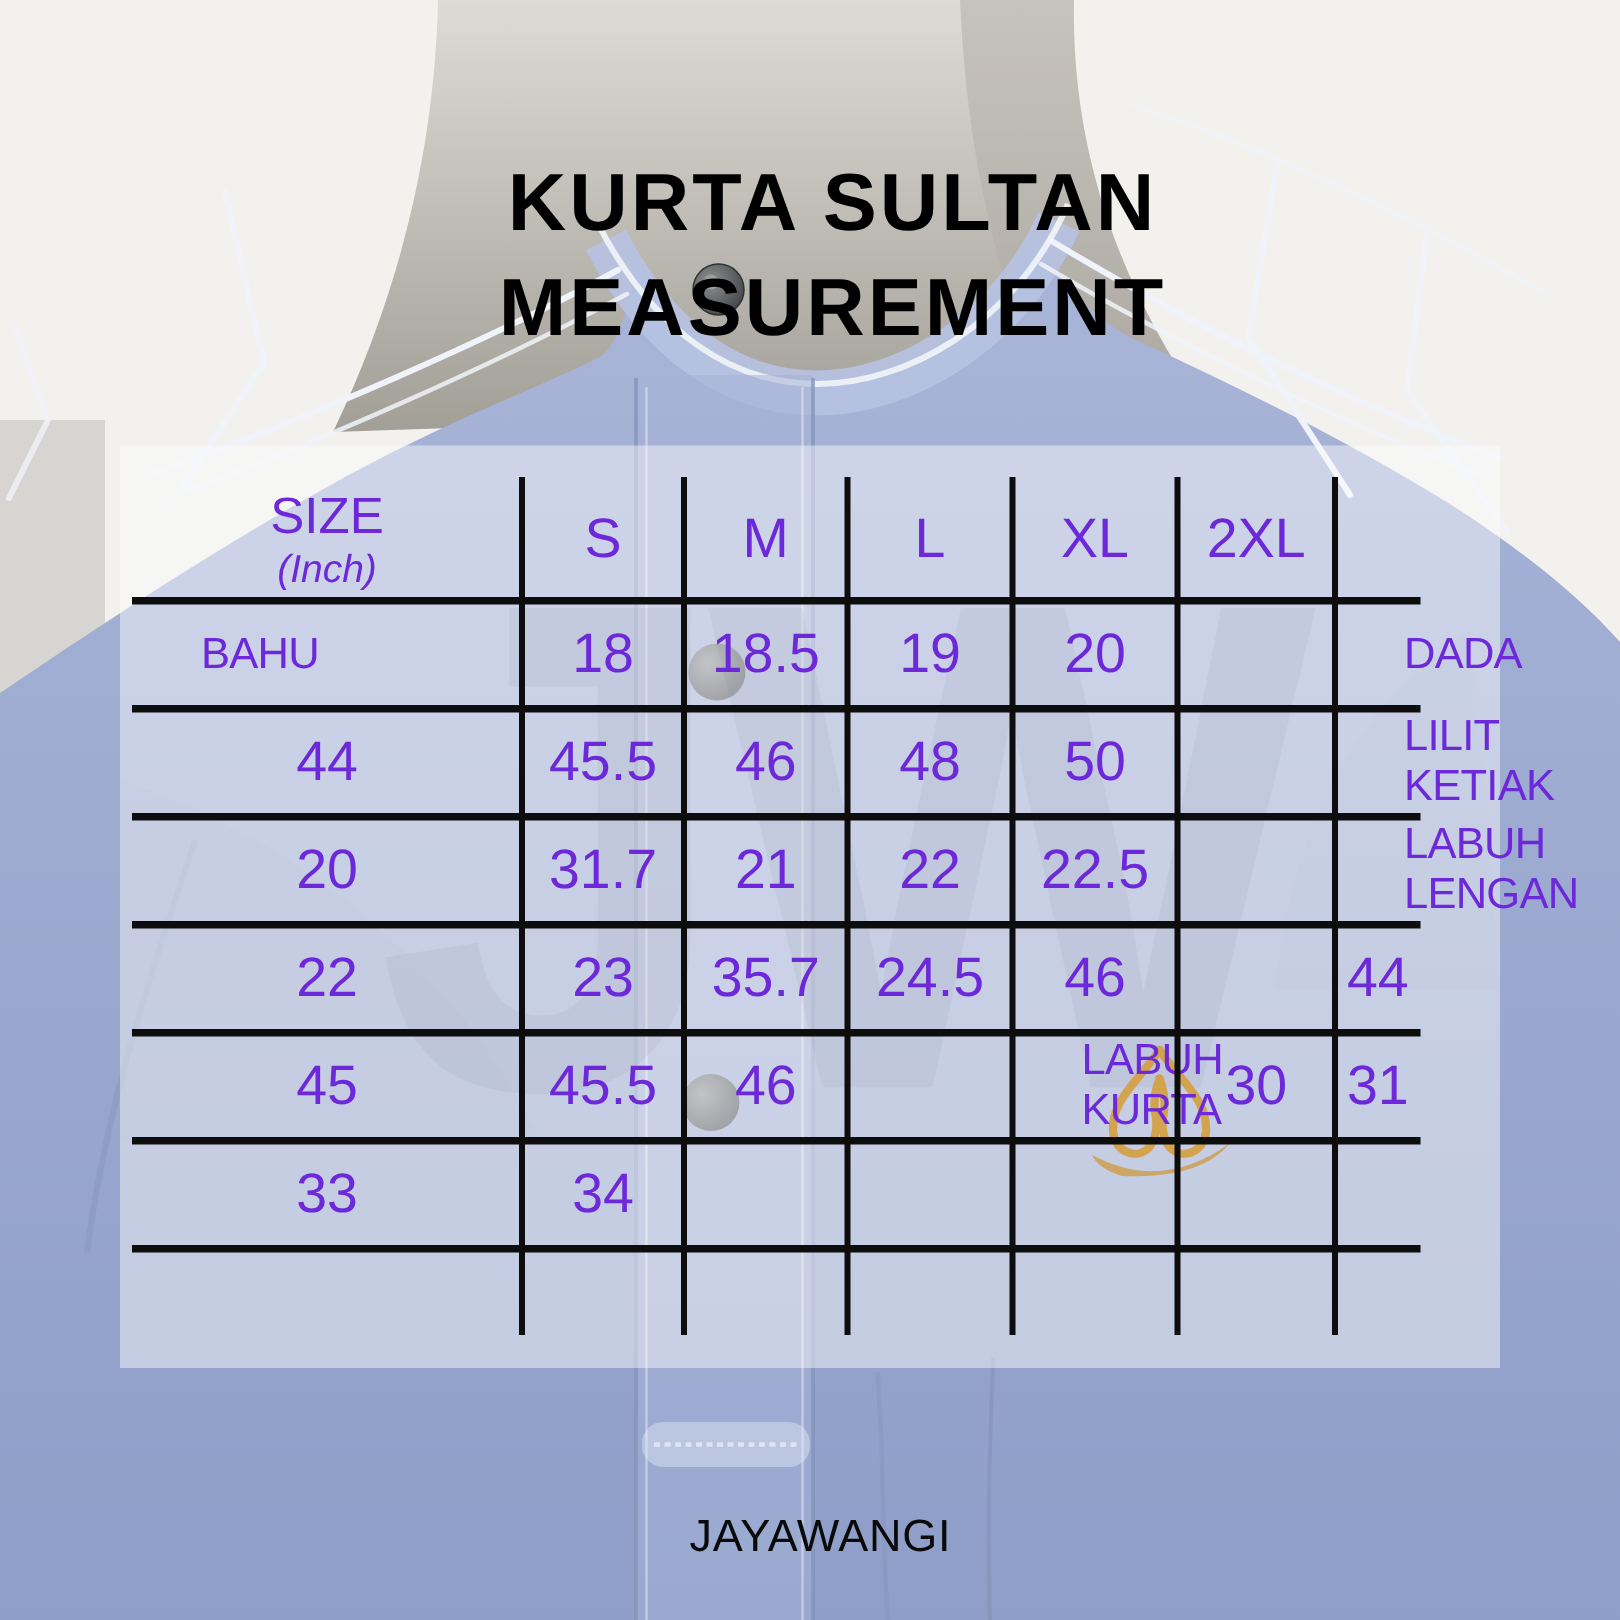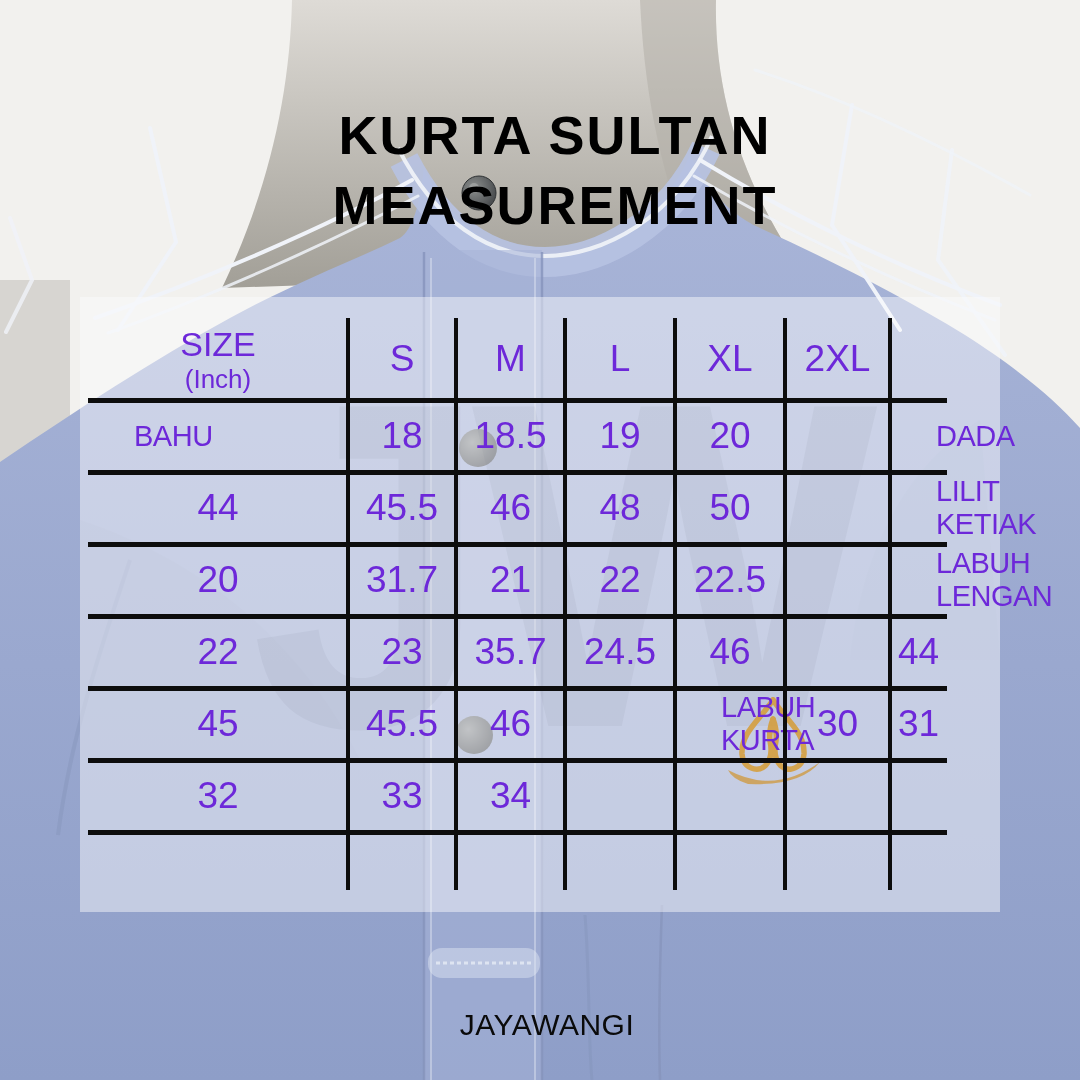--- a/index.html
+++ b/index.html
@@ -46,21 +46,21 @@
     grid-template-columns:260px 108px 109px 110px 110px 105px 57px;
     grid-template-rows:82px 72px 72px 72px 72px 72px 72px 58px;
   }
   .cell{display:flex;align-items:center;justify-content:center;}
   .cell.label{justify-content:flex-start;padding-left:46px;
     font-size:29px;letter-spacing:-0.5px;}
   .cell.num{font-size:37px;}
   .cell.head{font-size:37px;}
   .size-head{flex-direction:column;line-height:1.18;}
   .size-head .l1{font-size:34px;}
-  .size-head .l2{font-size:26px;}
+  .size-head .l2{font-size:26px;font-style:italic;}
   .vline{position:absolute;top:0;width:4px;height:572px;background:#0d0d0d;}
   .hline{position:absolute;left:0;width:859px;height:5px;background:#0d0d0d;}
 
   
   .brand-footer{
     position:absolute;left:7px;top:1008px;width:1080px;z-index:8;
     text-align:center;font-size:30px;letter-spacing:0.5px;color:#0a0a0a;
   }
 </style>
 </head>
@@ -210,21 +210,20 @@
 
     <div class="cell num">44</div>
     <div class="cell num">45</div>
     <div class="cell num">45.5</div>
     <div class="cell num">46</div>
     <div class="cell"></div>
 
     <div class="cell label">LABUH KURTA</div>
     <div class="cell num">30</div>
     <div class="cell num">31</div>
-    <div class="cell num">32</div>
     <div class="cell num">33</div>
     <div class="cell num">34</div>
     <div class="cell"></div>
   </div>
 
   <div class="vline" style="left:258px"></div>
   <div class="vline" style="left:366px"></div>
   <div class="vline" style="left:475px"></div>
   <div class="vline" style="left:585px"></div>
   <div class="vline" style="left:695px"></div>

